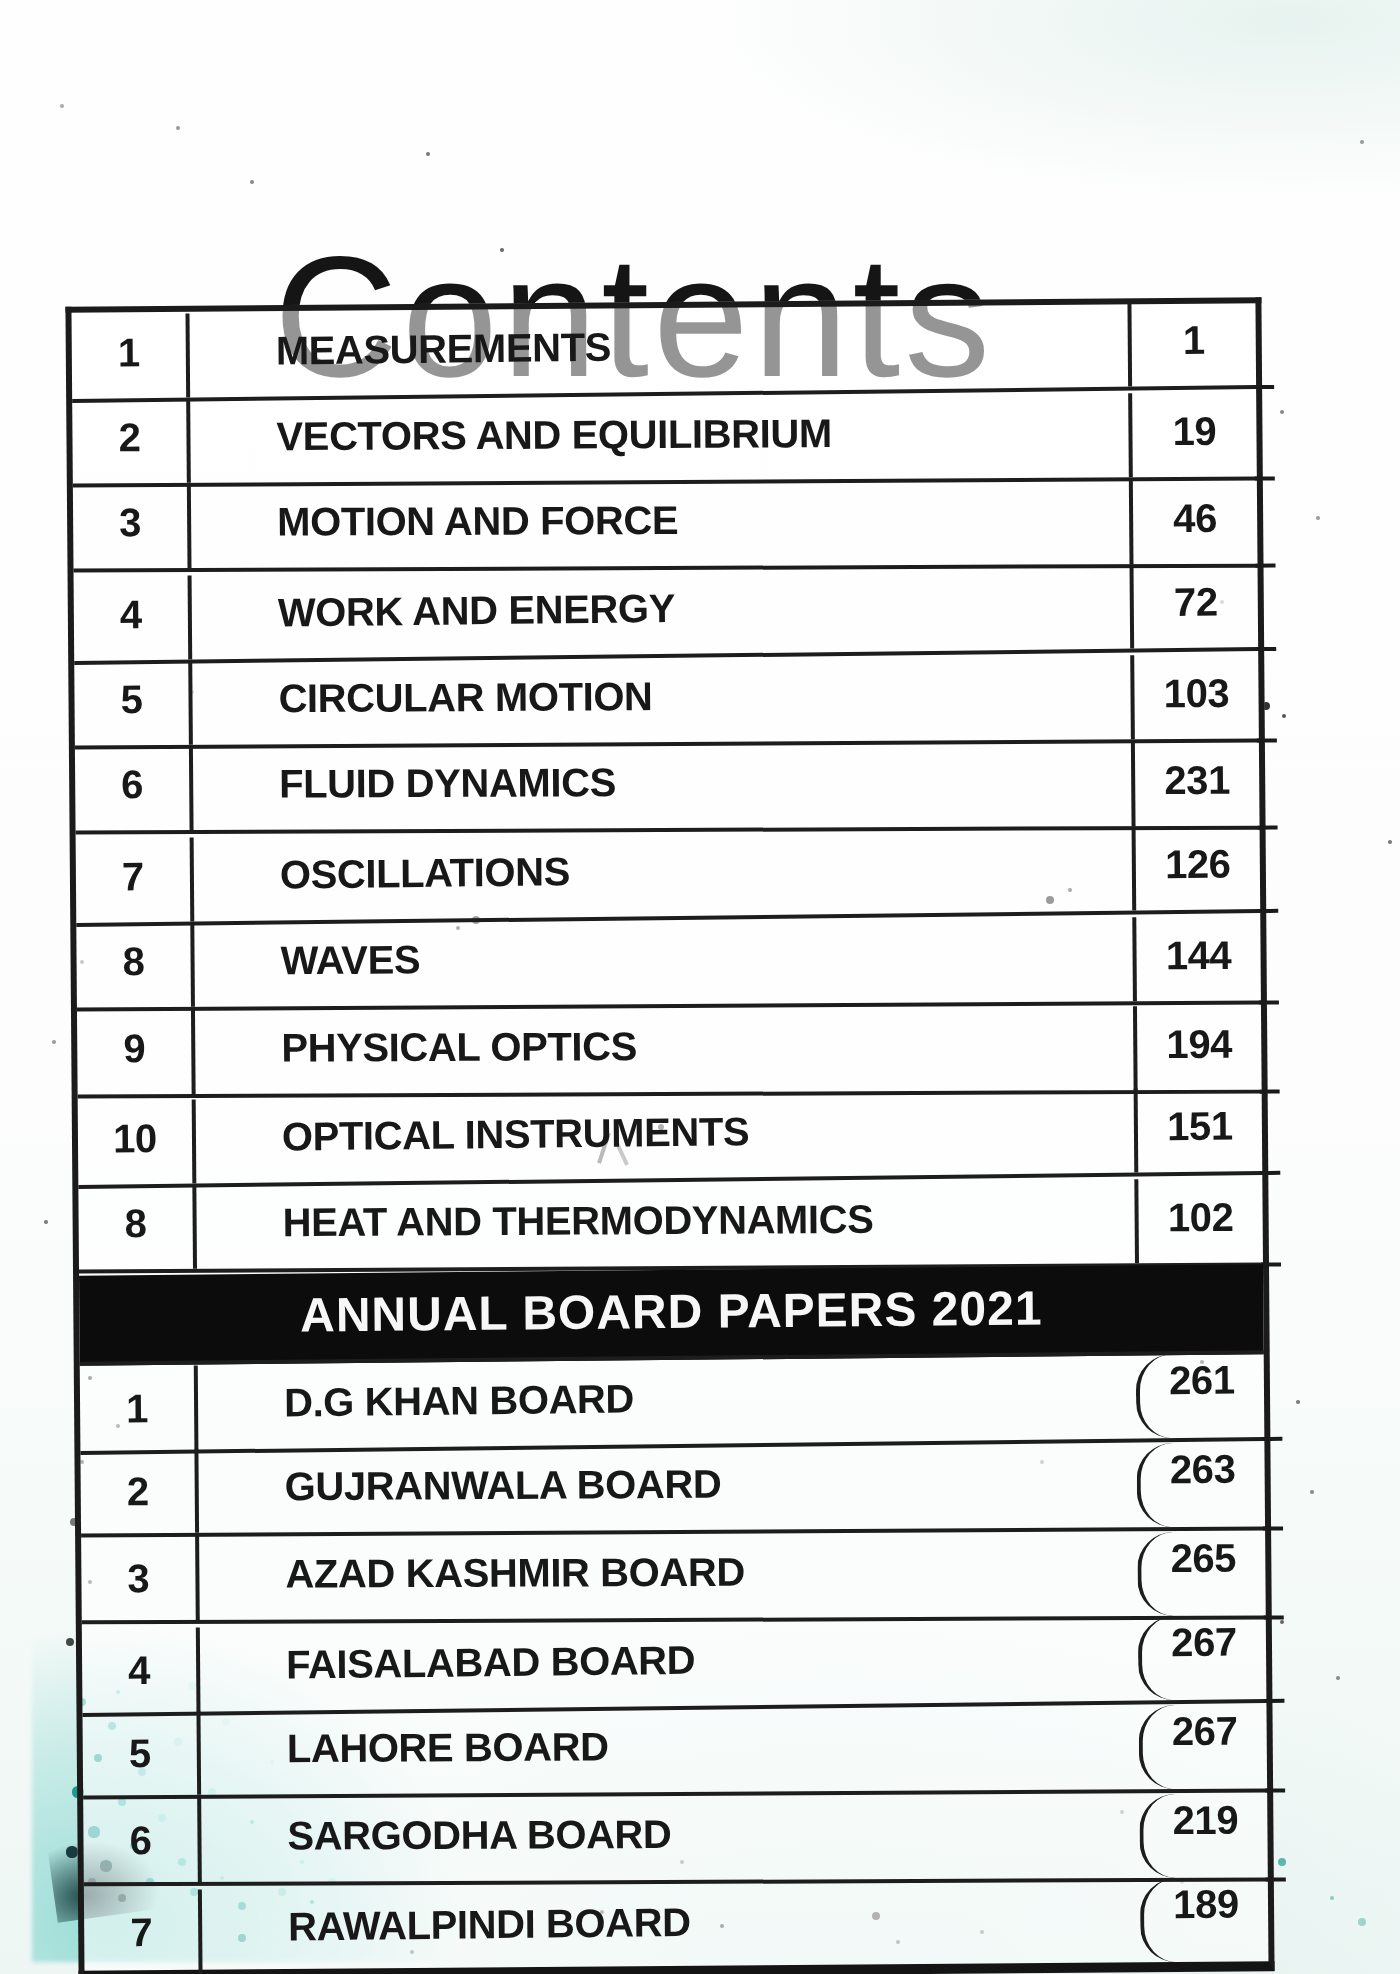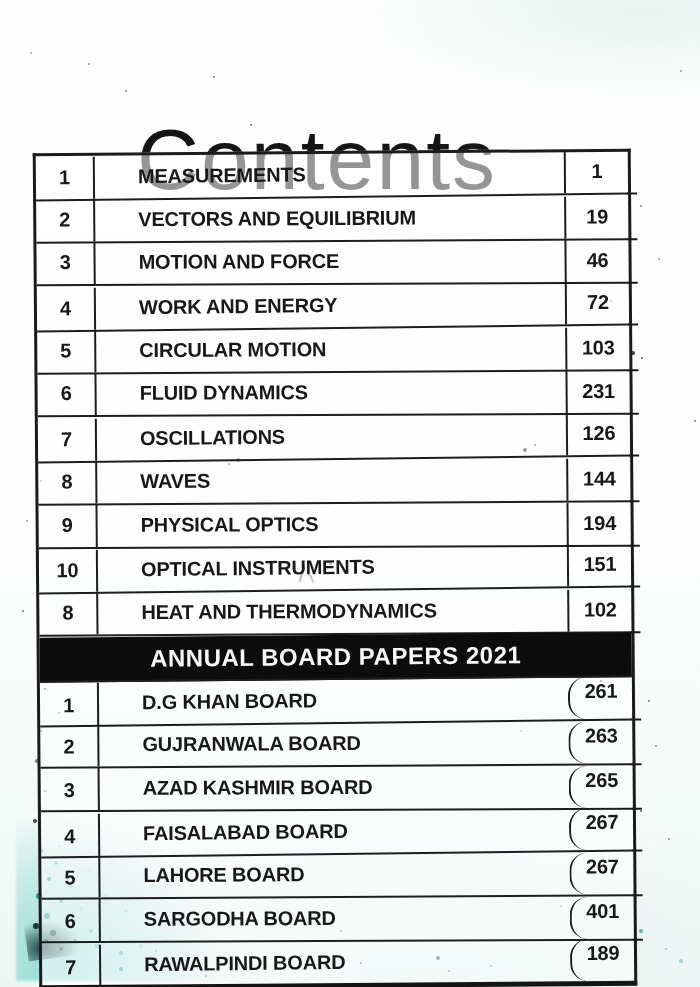--- a/index.html
+++ b/index.html
@@ -199,21 +199,21 @@
       <div class="cell pg">267</div>
     </div>
     <div class="row board">
       <div class="cell no">5</div>
       <div class="cell name">LAHORE BOARD</div>
       <div class="cell pg">267</div>
     </div>
     <div class="row board">
       <div class="cell no">6</div>
       <div class="cell name">SARGODHA BOARD</div>
-      <div class="cell pg">401</div>
+      <div class="cell pg">219</div>
     </div>
     <div class="row board">
       <div class="cell no">7</div>
       <div class="cell name">RAWALPINDI BOARD</div>
       <div class="cell pg">189</div>
     </div>
 
   </div>
 </div>
 

